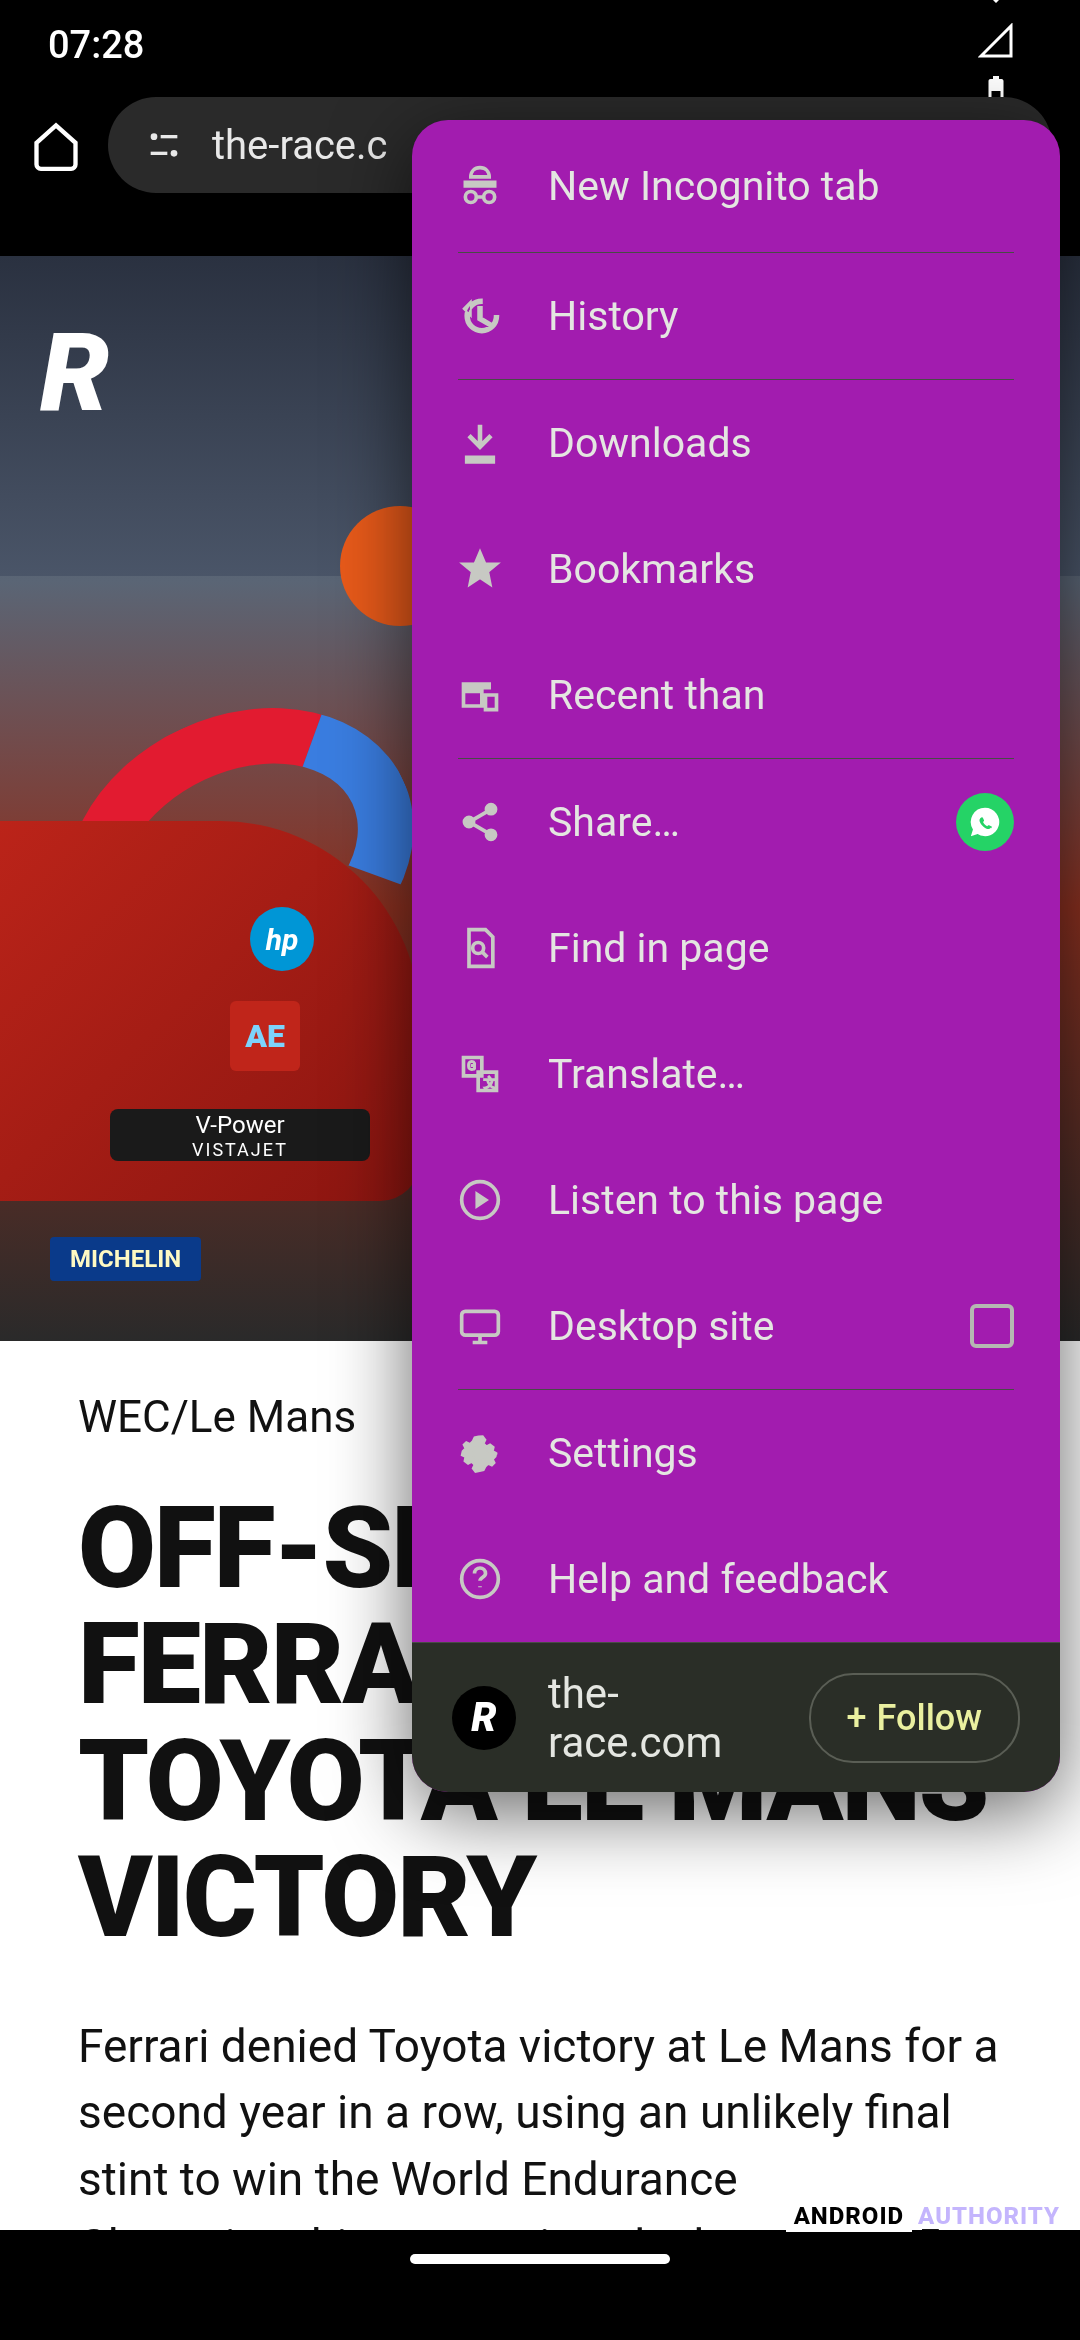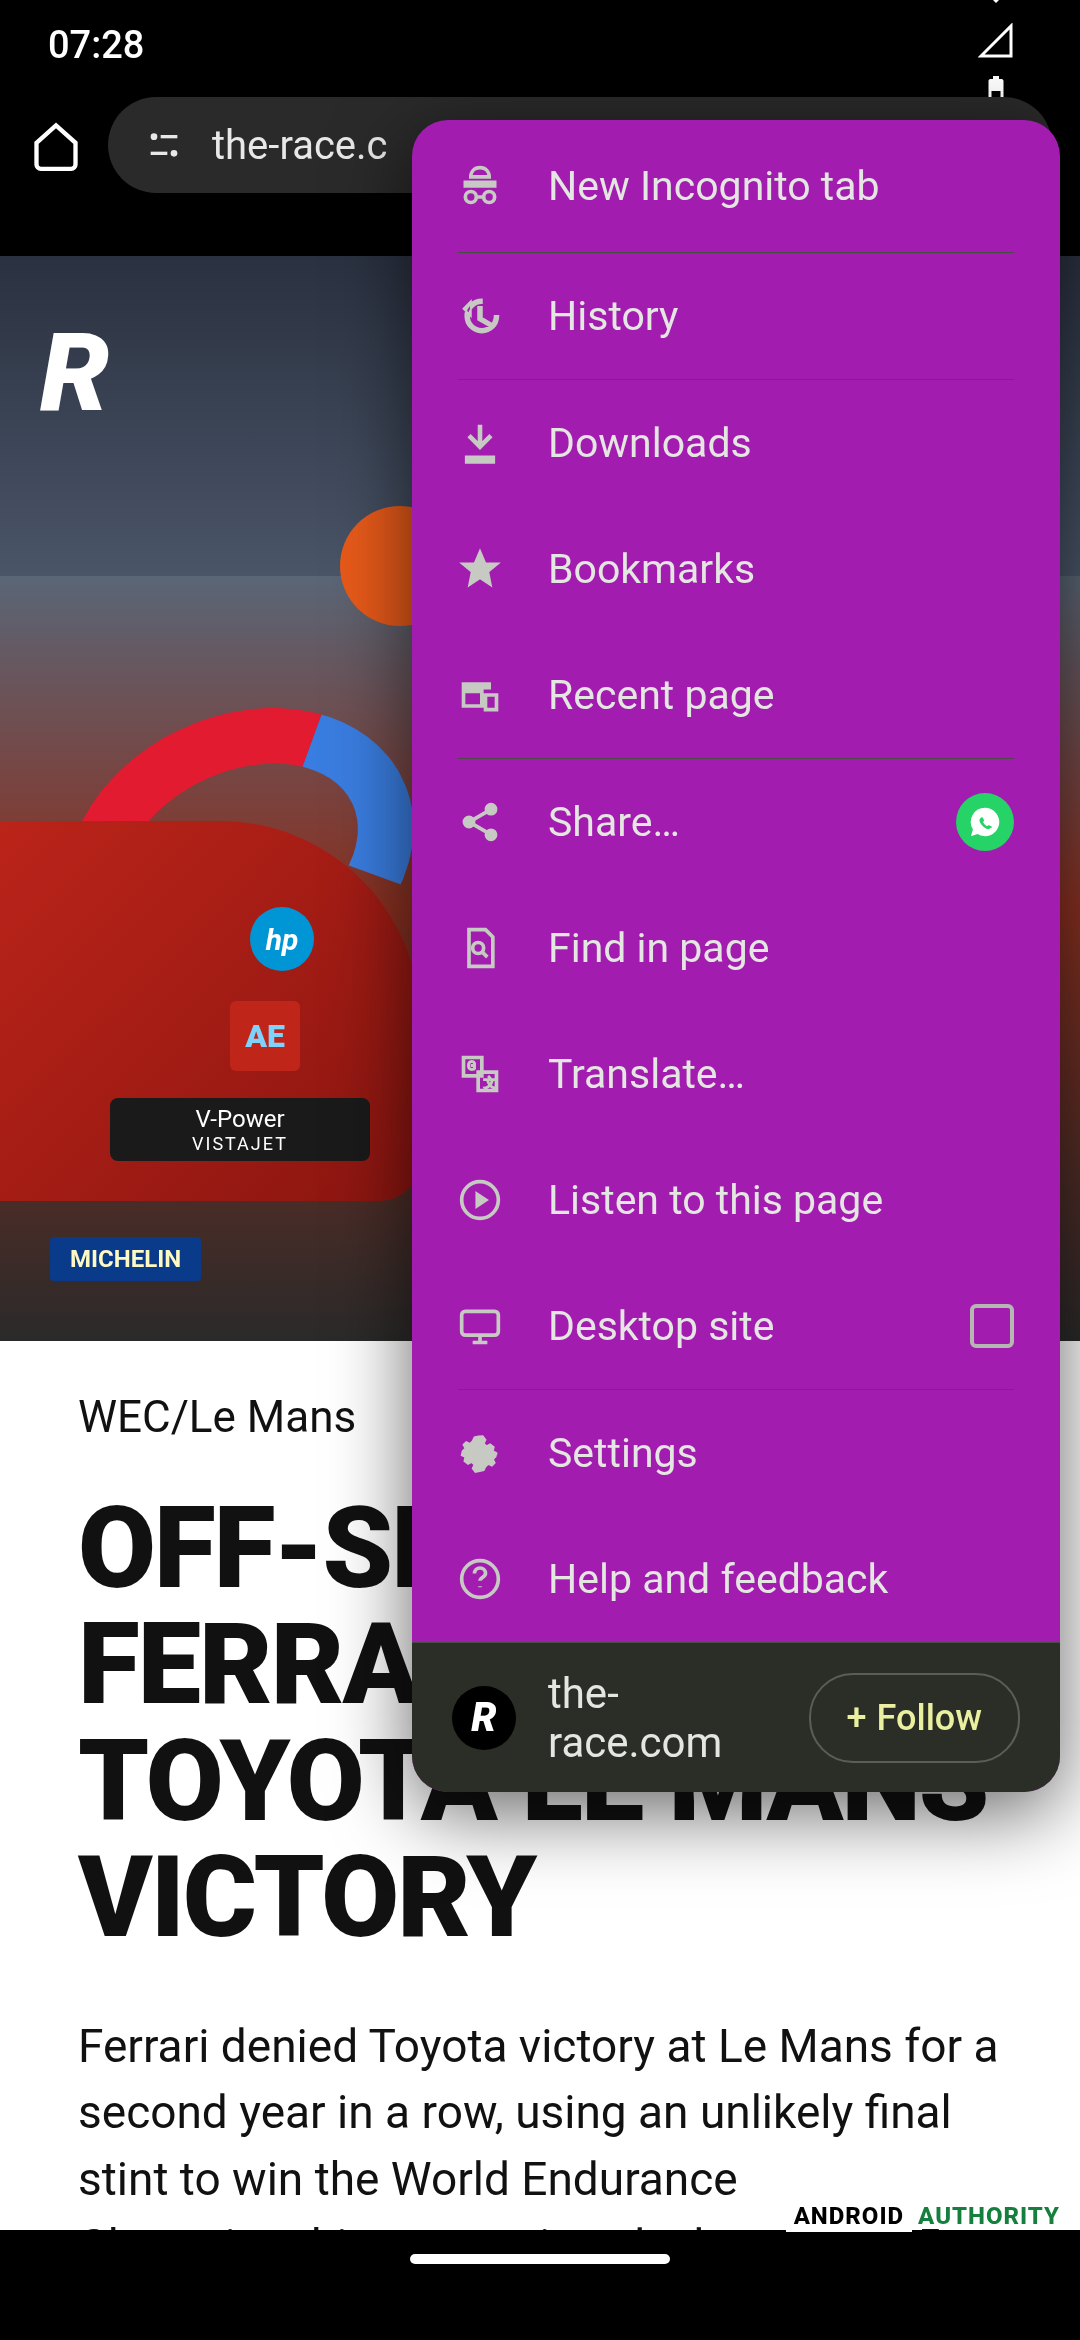--- a/index.html
+++ b/index.html
@@ -85,21 +85,21 @@
 .car-body {
   position: absolute;
   bottom: 140px; left: -80px;
   width: 500px; height: 380px;
   background: linear-gradient(135deg, #c0251a, #8a1510);
   border-radius: 80px 200px 40px 40px;
 }
 .sponsor-strip {
   position: absolute;
   bottom: 180px; left: 110px;
-  width: 260px; height: 63px;
+  width: 260px; height: 52px;
   background: #1a1a1a;
   color: #fff;
   font-size: 24px;
   display: flex;
   flex-direction: column;
   align-items: center;
   justify-content: center;
   border-radius: 8px;
 }
 .michelin {
@@ -248,21 +248,21 @@
 }
 .watermark {
   position: absolute;
   right: 14px;
   top: -28px;
   font-size: 24px;
   font-weight: 800;
   letter-spacing: 1px;
 }
 .watermark .b { background:#fff; color:#000; padding:2px 8px; }
-.watermark .w { color:#15803d; padding:2px 6px; }
+.watermark .w { color:#c4b5fd; padding:2px 6px; }
 </style>
 </head>
 <body>
 
 <div class="status-bar">
   <span>07:28</span>
   <div class="status-right">
     <svg class="status-icon" viewBox="0 0 24 24">
         <path d="M16.5 12c0-1.77-1.02-3.29-2.5-4.03v2.21l2.45 2.45c.03-.2.05-.41.05-.63zm2.5 0c0 .94-.2 1.82-.54 2.64l1.51 1.51C20.63 14.91 21 13.5 21 12c0-4.28-2.99-7.86-7-8.77v2.06c2.89.86 5 3.54 5 6.71zM4.27 3L3 4.27 7.73 9H3v6h4l5 5v-6.73l4.25 4.25c-.67.52-1.42.93-2.25 1.18v2.06c1.38-.31 2.63-.95 3.69-1.81L19.73 21 21 19.73l-9-9L4.27 3zM12 4L9.91 6.09 12 8.18V4z"></path>
       </svg>
@@ -342,21 +342,21 @@
   <div class="menu-item">
     <svg class="menu-icon" viewBox="0 0 24 24">
         <path d="M12 2l3 7h7l-5.5 4.5L18 21l-6-4-6 4 1.5-7.5L2 9h7l3-7z"></path>
       </svg>
     <span>Bookmarks</span>
   </div>
   <div class="menu-item">
     <svg class="menu-icon" viewBox="0 0 24 24">
         <path d="M3 6h14v2H3zm0 12h10v-8H3v8zm12-6h6v8h-6v-8z" fill="none" stroke="#c7c9c3" stroke-width="2"></path>
       </svg>
-    <span>Recent page</span>
+    <span>Recent than</span>
   </div>
   <div class="menu-sep"></div>
   <div class="menu-item">
     <svg class="menu-icon" viewBox="0 0 24 24">
         <circle cx="18" cy="5" r="3"></circle>
         <circle cx="6" cy="12" r="3"></circle>
         <circle cx="18" cy="19" r="3"></circle>
         <path d="M8.6 10.6l6.8-4M8.6 13.4l6.8 4" stroke="#c7c9c3" stroke-width="2"></path>
       </svg>
     <span>Share…</span>

